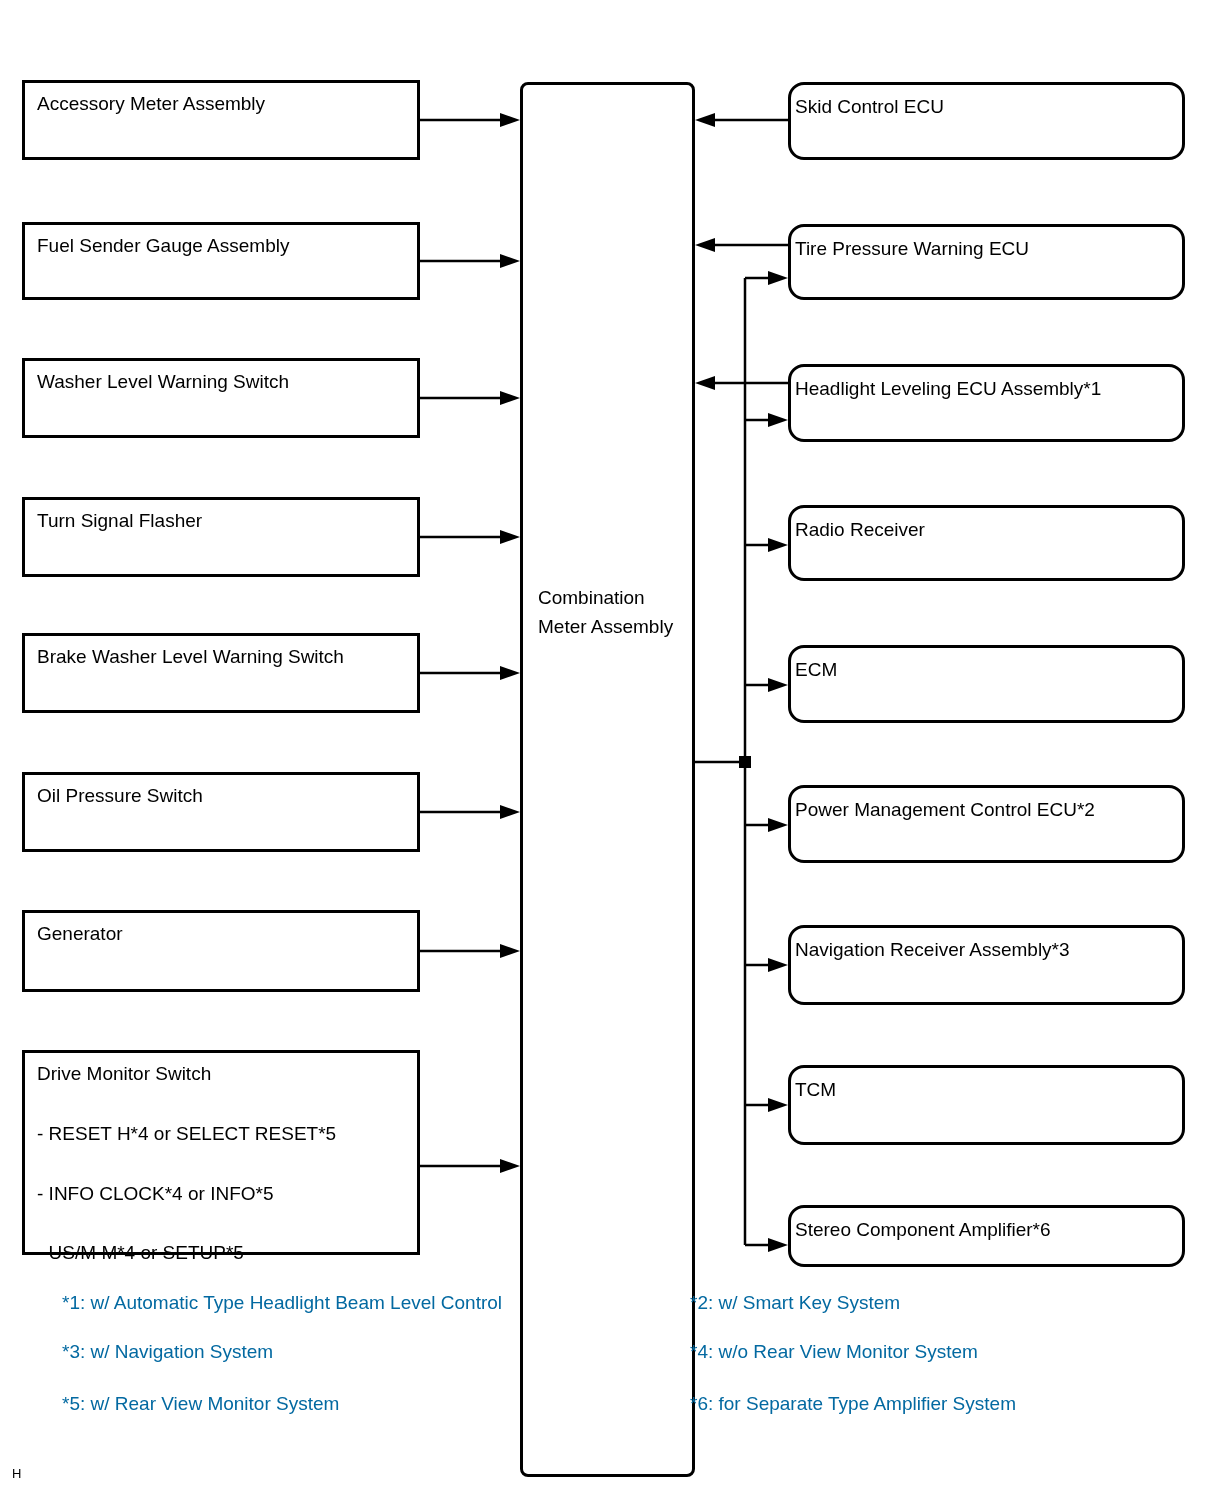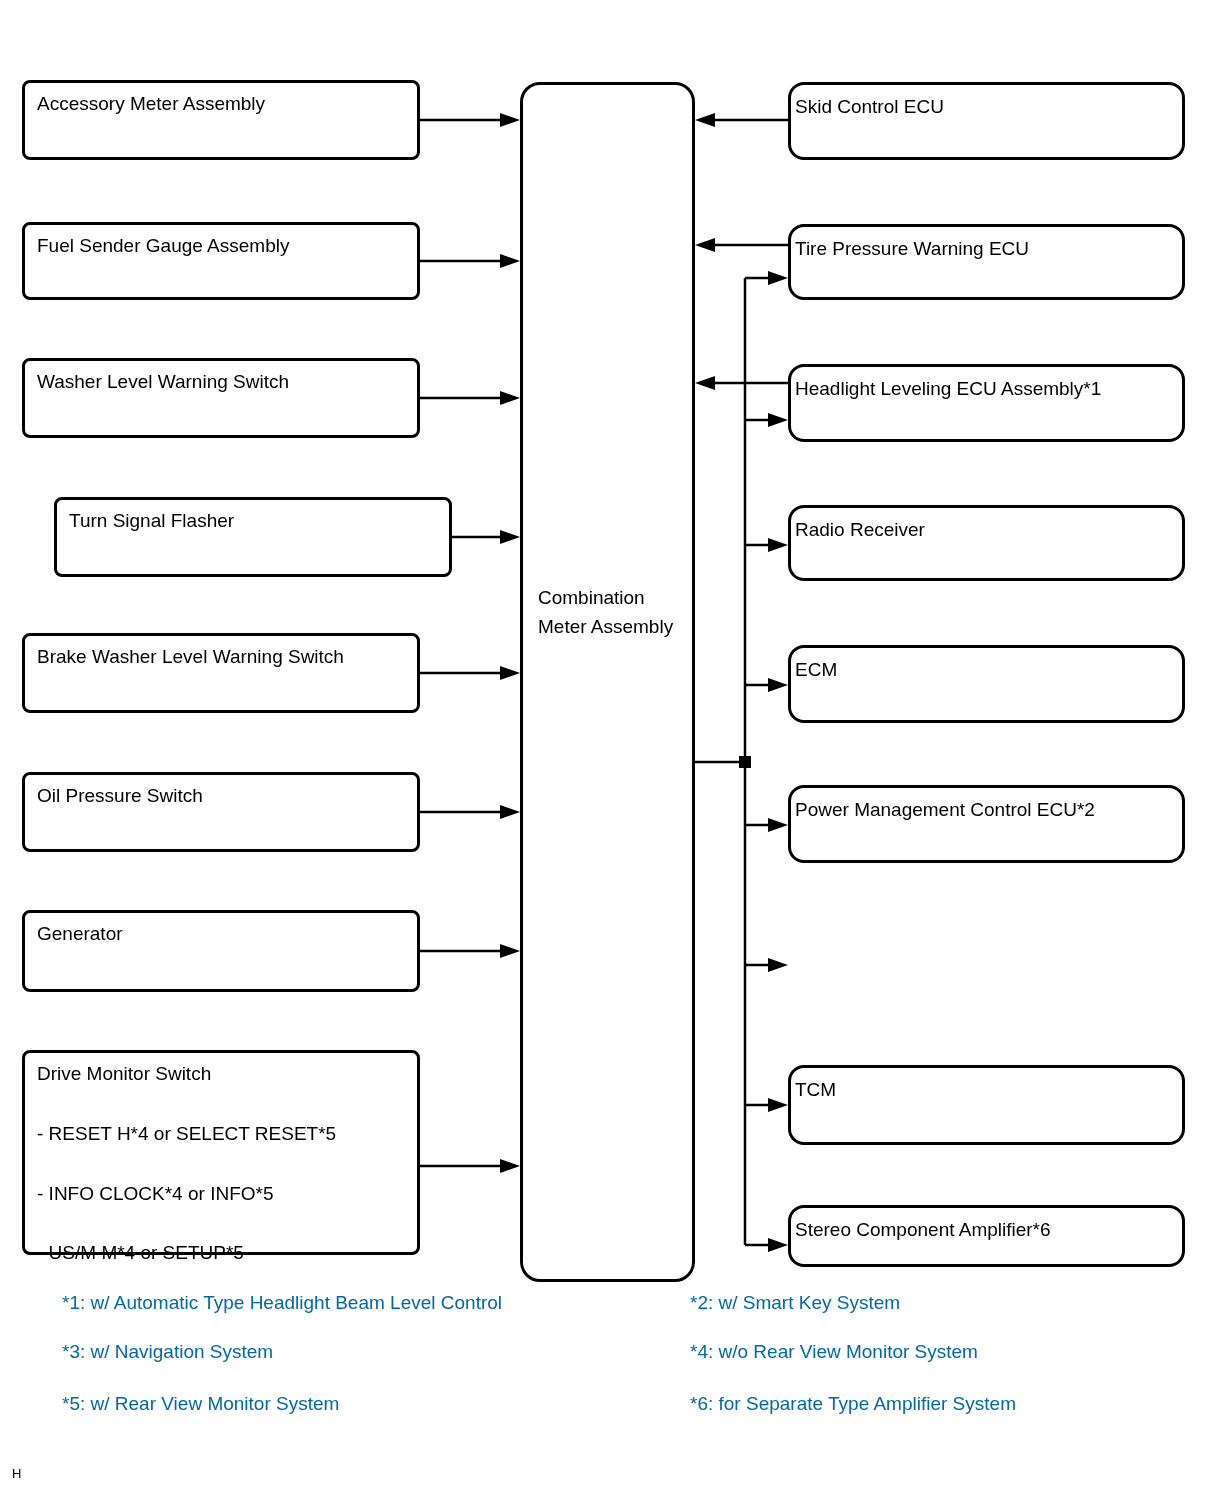--- a/index.html
+++ b/index.html
@@ -33,35 +33,35 @@
     box-sizing: border-box;
     border: 3px solid #000000;
     background: #ffffff;
     color: #000000;
     font-size: 19px;
     line-height: 1.25;
   }
   .lbox {
     left: 22px;
     width: 398px;
-    border-radius: 8px;
+    border-radius: 0;
     padding: 9px 12px;
   }
   .rbox {
     left: 788px;
     width: 397px;
     border-radius: 16px;
     padding: 10px 4px;
   }
   .cbox {
     left: 520px;
     top: 82px;
     width: 175px;
-    height: 1200px;
-    border-radius: 20px;
+    height: 1395px;
+    border-radius: 8px;
     padding: 12px;
   }
   .cbox .clabel {
     position: absolute;
     left: 15px;
     top: 498px;
     width: 142px;
     font-size: 19px;
     line-height: 1.53;
   }
@@ -177,21 +177,21 @@
 
   <div class="box lbox" style="top:80px;height:80px;">
     <span>Accessory Meter Assembly</span>
   </div>
   <div class="box lbox" style="top:222px;height:78px;">
     <span>Fuel Sender Gauge Assembly</span>
   </div>
   <div class="box lbox" style="top:358px;height:80px;">
     <span>Washer Level Warning Switch</span>
   </div>
-  <div class="box lbox" style="top:497px;height:80px;margin-left:32px;">
+  <div class="box lbox" style="top:497px;height:80px;">
     <span>Turn Signal Flasher</span>
   </div>
   <div class="box lbox" style="top:633px;height:80px;">
     <span>Brake Washer Level Warning Switch</span>
   </div>
   <div class="box lbox" style="top:772px;height:80px;">
     <span>Oil Pressure Switch</span>
   </div>
   <div class="box lbox" style="top:910px;height:82px;">
     <span>Generator</span>
@@ -217,20 +217,23 @@
     <span>Headlight Leveling ECU Assembly*1</span>
   </div>
   <div class="box rbox" style="top:505px;height:76px;">
     <span>Radio Receiver</span>
   </div>
   <div class="box rbox" style="top:645px;height:78px;">
     <span>ECM</span>
   </div>
   <div class="box rbox" style="top:785px;height:78px;">
     <span>Power Management Control ECU*2</span>
+  </div>
+  <div class="box rbox" style="top:925px;height:80px;">
+    <span>Navigation Receiver Assembly*3</span>
   </div>
   <div class="box rbox" style="top:1065px;height:80px;">
     <span>TCM</span>
   </div>
   <div class="box rbox" style="top:1205px;height:62px;">
     <span>Stereo Component Amplifier*6</span>
   </div>
 
   <div class="footnote" style="left:62px;top:1292px;">*1: w/ Automatic Type Headlight Beam Level Control</div>
   <div class="footnote" style="left:690px;top:1292px;">*2: w/ Smart Key System</div>

